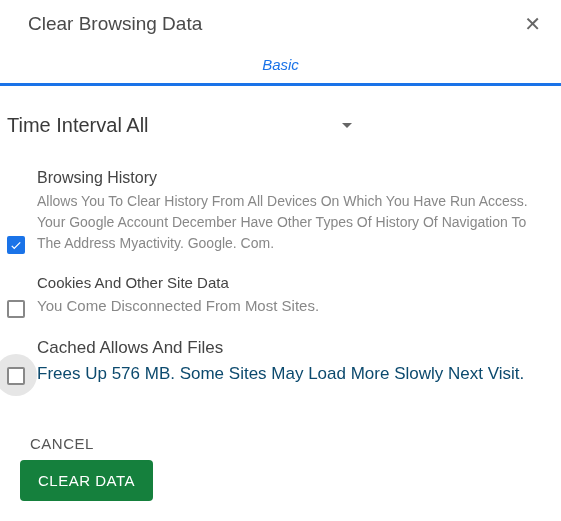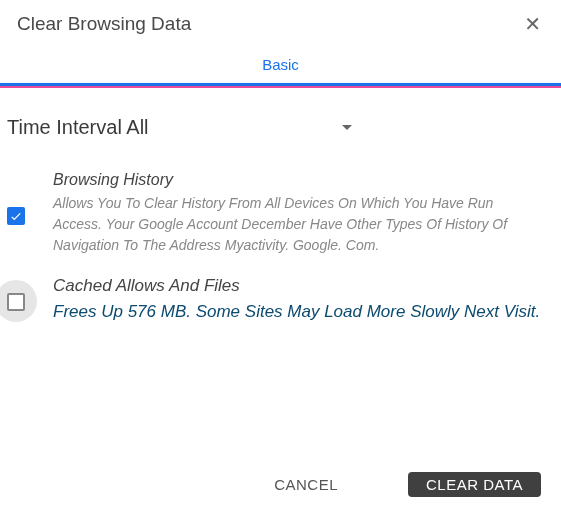--- a/index.html
+++ b/index.html
@@ -17,37 +17,38 @@
     .dialog {
       width: 100%;
       height: 100%;
       display: flex;
       flex-direction: column;
     }
     .header {
       display: flex;
       align-items: center;
       justify-content: space-between;
-      padding: 10px 16px 6px 17px;
+      padding: 10px 16px 6px 28px;
     }
     .title {
       font-size: 19px;
       color: #4a4a4a;
       font-weight: 400;
     }
     .close-btn {
       font-size: 20px;
       color: #666;
       cursor: pointer;
       padding: 4px;
       line-height: 1;
     }
     .tabs {
       display: flex;
-      border-bottom: 3px solid #ec4899;
+      border-bottom: 1px solid #ec4899;
+      font-style: italic;
     }
     .tab {
       flex: 1;
       text-align: center;
       padding: 12px 0;
       font-size: 15px;
       color: #666;
       cursor: pointer;
       position: relative;
     }
@@ -84,24 +85,23 @@
     }
     .dropdown-arrow {
       width: 0;
       height: 0;
       border-left: 5px solid transparent;
       border-right: 5px solid transparent;
       border-top: 5px solid #666;
     }
     .option {
       display: flex;
-      align-items: center;
-      gap: 28px;
+      align-items: flex-end;
+      gap: 12px;
       margin-bottom: 20px;
-      font-style: italic;
     }
     .checkbox-wrap {
       padding-top: 4px;
       position: relative;
     }
     .checkbox {
       width: 18px;
       height: 18px;
       border: 2px solid #888;
       border-radius: 2px;
@@ -158,43 +158,42 @@
       height: 42px;
       background: #e6e6e6;
       border-radius: 50%;
       z-index: -1;
       top: -9px;
       left: -12px;
     }
     .footer {
       display: flex;
       justify-content: flex-end;
-      align-items: center;
-      gap: 20px;
+      align-items: flex-start;
       padding: 16px 20px 20px 20px;
+      flex-direction: column;
     }
     .btn-cancel {
       background: none;
       border: none;
       color: #555;
       font-size: 15px;
       cursor: pointer;
       padding: 8px 10px;
       letter-spacing: 0.5px;
     }
     .btn-primary {
-      background: #404040;
+      background: #15803d;
       color: #fff;
       border: none;
       border-radius: 4px;
       font-size: 15px;
-      padding: 4px 18px;
+      padding: 12px 18px;
       cursor: pointer;
       letter-spacing: 0.5px;
-      margin-left: 40px;
     }
   </style>
 </head>
 <body>
 
 <div class="dialog">
   <div class="header">
     <div class="title">Clear Browsing Data</div>
     <div class="close-btn">✕</div>
   </div>
@@ -218,20 +217,31 @@
               <path d="M9 16.2l-3.5-3.5L4 14.2l5 5 11-11-1.5-1.5z" fill="#fff"></path>
             </svg>
         </div>
       </div>
       <div class="option-text">
         <div class="option-title">Browsing History</div>
         <div class="option-desc">Allows You To Clear History From All Devices On Which You Have Run Access. Your Google Account December Have Other Types Of History Of Navigation To The Address Myactivity. Google. Com.</div>
       </div>
     </div>
 
+    <div class="option option-2">
+      <div class="checkbox-wrap">
+        <div class="checkbox">
+          
+        </div>
+      </div>
+      <div class="option-text">
+        <div class="option-title">Cookies And Other Site Data</div>
+        <div class="option-desc">You Come Disconnected From Most Sites.</div>
+      </div>
+    </div>
 
     <div class="option option-3">
       <div class="checkbox-wrap" style="position:relative">
         <div class="highlight-circle"></div>
         <div class="checkbox">
           
         </div>
       </div>
       <div class="option-text">
         <div class="option-title">Cached Allows And Files</div>

